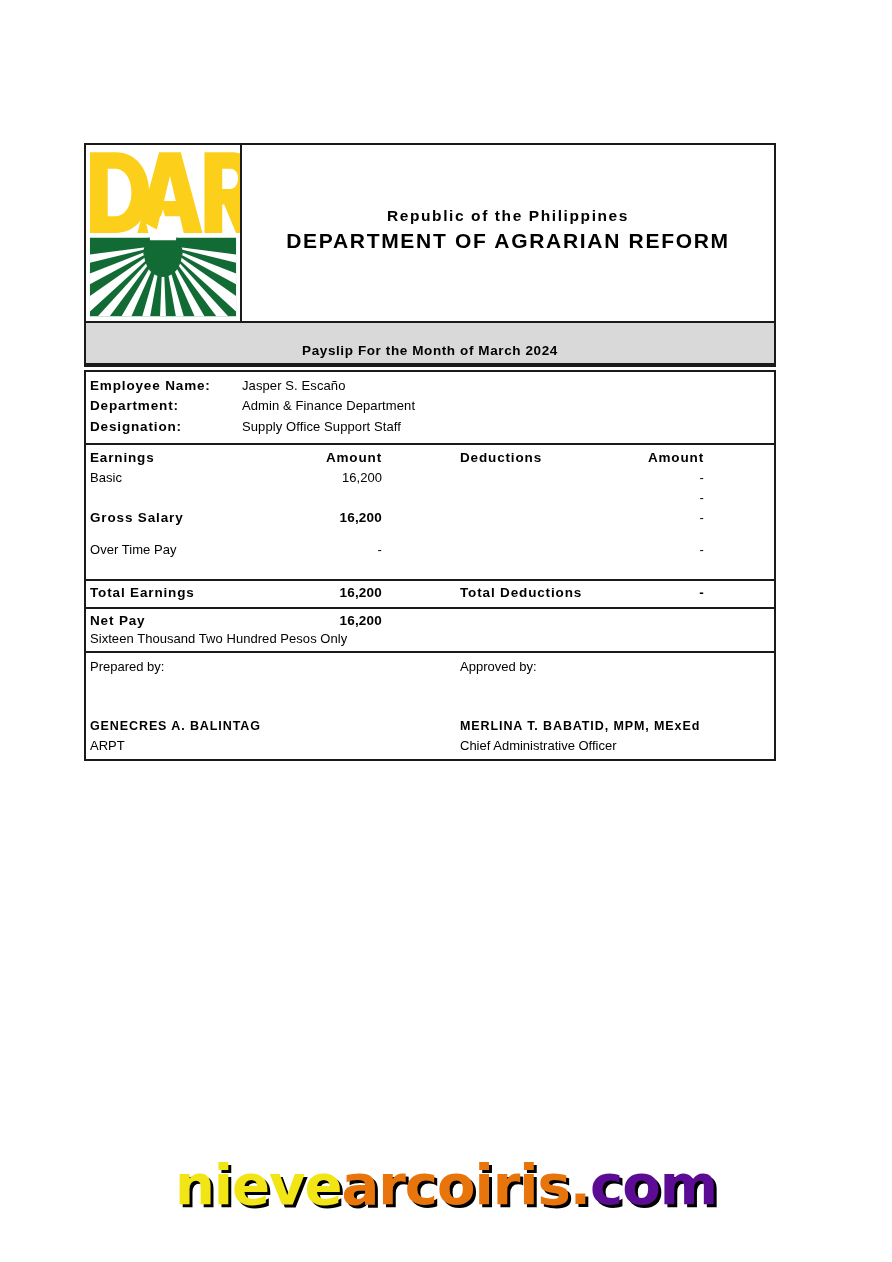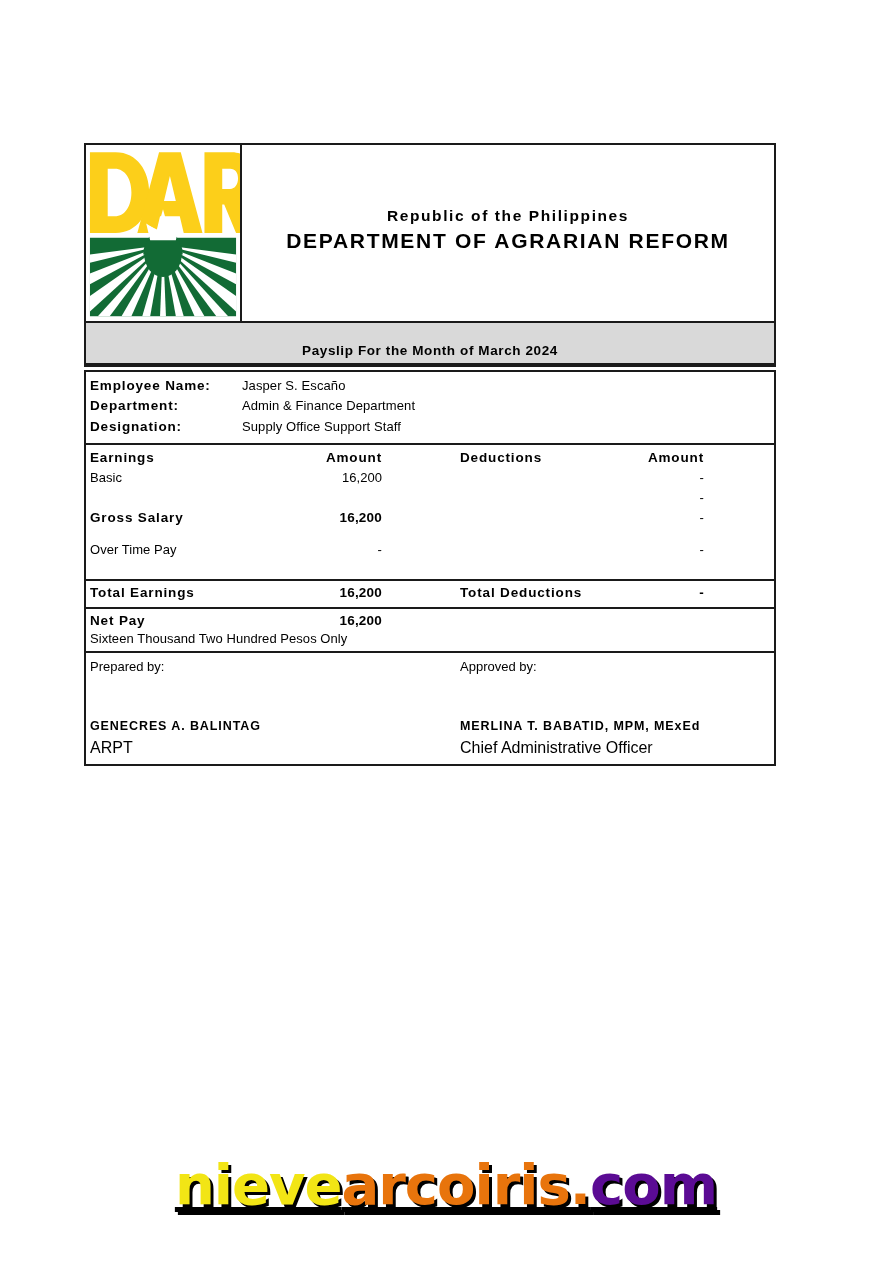--- a/index.html
+++ b/index.html
@@ -163,36 +163,35 @@
   .sig-col-right { flex: 1 1 auto; }
   .sig-prepared { font-size: 13px; line-height: 1.5; }
   .sig-gap { height: 40px; }
   .sig-name {
     font-size: 12.5px;
     font-weight: bold;
     letter-spacing: 0.9px;
     line-height: 1.55;
     white-space: nowrap;
   }
-  .sig-title { font-size: 16px; line-height: 1.5; white-space: nowrap; }
+  .sig-title { font-size: 13px; line-height: 1.5; white-space: nowrap; }
 
   
   #watermark {
     position: absolute;
     left: 0;
     top: 1152px;
     width: 892px;
     text-align: center;
     font-family: "DejaVu Sans", sans-serif;
     font-size: 56px;
     font-weight: bold;
     letter-spacing: -1px;
     white-space: nowrap;
     text-shadow: 3px 3px 0 #000000;
-    text-decoration: underline;
   }
   #watermark span { display: inline; }
 </style>
 </head>
 <body>
 
 <div id="payslip">
 
   <div class="outer-box">
     <div class="header-row">

